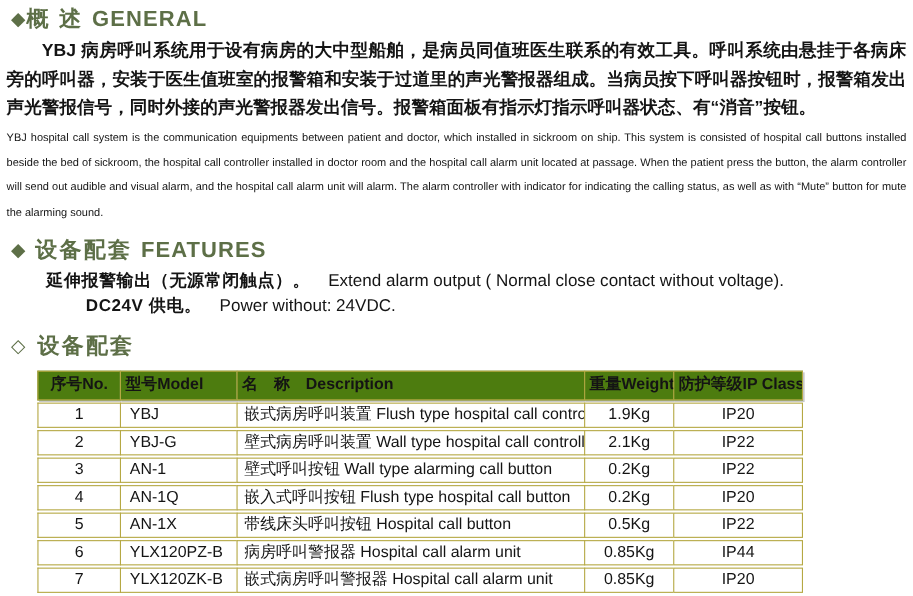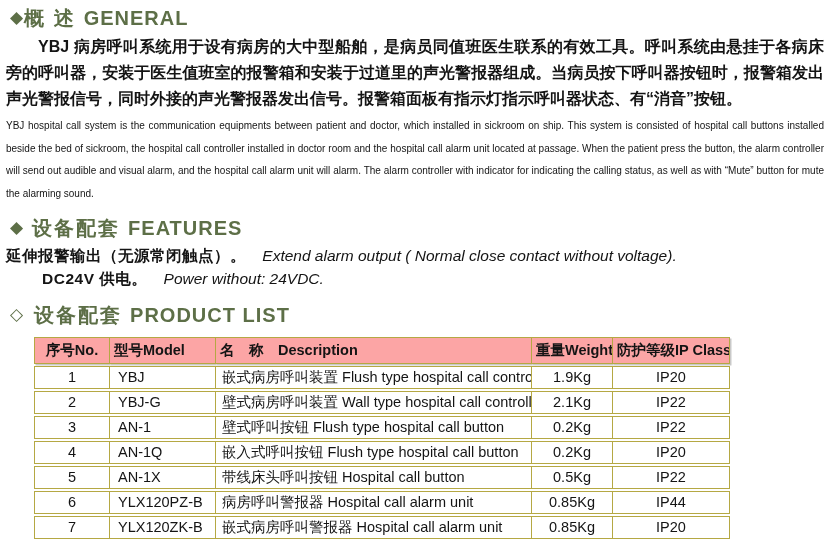--- a/index.html
+++ b/index.html
@@ -50,22 +50,22 @@
   .para-en {
     margin-top: 3px;
     font-size: 10px;
     line-height: 22.5px;
     text-align: justify;
     padding: 0 2px;
   }
 
   
   .features-block { margin-top: 4px; font-size: 15.5px; line-height: 23px; padding-left: 2px; }
-  .feature-line .zh { font-weight: bold; letter-spacing: 0.5px; }
-  .feature-line .en { margin-left: 12px; font-style: italic; }
+  .feature-line .zh { font-weight: bold; letter-spacing: 0.5px; margin-left: 36px; }
+  .feature-line .en { margin-left: 12px; }
   .feature-line.indented { padding-left: 36px; }
 
   
   table.product-table {
     margin: 8px 0 0 30px;
     width: 696px;
     border-collapse: separate;
     border-spacing: 0 2px;
     font-size: 14.5px;
     table-layout: fixed;
@@ -73,21 +73,21 @@
   .product-table th, .product-table td {
     border: solid #b5a843;
     border-width: 1px 0 1px 1px;
     line-height: 19px;
     padding: 1px 4px;
     overflow: hidden;
     white-space: nowrap;
   }
   .product-table th:last-child, .product-table td:last-child { border-right-width: 1px; }
   .product-table th {
-    background: #fca5a5;
+    background: #4d7c0f;
     font-weight: bold;
     text-align: left;
     padding: 3px 4px;
     box-shadow: 1.5px 1.5px 0 #c9c9c9;
   }
   .product-table th.c-no { text-align: center; }
   .product-table th.c-weight, .product-table th.c-ip { text-align: center; }
   .product-table td.c-no, .product-table td.c-weight, .product-table td.c-ip { text-align: center; }
   .product-table td.c-model { padding-left: 8px; }
   .product-table td.c-desc { padding-left: 6px; }
@@ -123,21 +123,20 @@
         <span class="zh">DC24V 供电。</span>
         <span class="en">Power without:  24VDC.</span>
       </div>
     </div>
   </div>
 
   <div class="section">
     <div class="heading heading-products">
       <span class="bullet">◇</span>
       <span class="zh">设备配套</span>
-      <span class="en">PRODUCT LIST</span>
     </div>
 
     <table class="product-table">
       <colgroup>
         <col style="width:75px">
           <col style="width:106px">
           <col style="width:316px">
           <col style="width:81px">
           <col style="width:118px">
       </colgroup>
@@ -161,21 +160,21 @@
         <tr>
           <td class="c-no">2</td>
           <td class="c-model">YBJ-G</td>
           <td class="c-desc">壁式病房呼叫装置 Wall type hospital call controller</td>
           <td class="c-weight">2.1Kg</td>
           <td class="c-ip">IP22</td>
         </tr>
         <tr>
           <td class="c-no">3</td>
           <td class="c-model">AN-1</td>
-          <td class="c-desc">壁式呼叫按钮 Flush type hospital call button</td>
+          <td class="c-desc">壁式呼叫按钮 Wall type alarming call button</td>
           <td class="c-weight">0.2Kg</td>
           <td class="c-ip">IP22</td>
         </tr>
         <tr>
           <td class="c-no">4</td>
           <td class="c-model">AN-1Q</td>
           <td class="c-desc">嵌入式呼叫按钮 Flush type hospital call button</td>
           <td class="c-weight">0.2Kg</td>
           <td class="c-ip">IP20</td>
         </tr>

